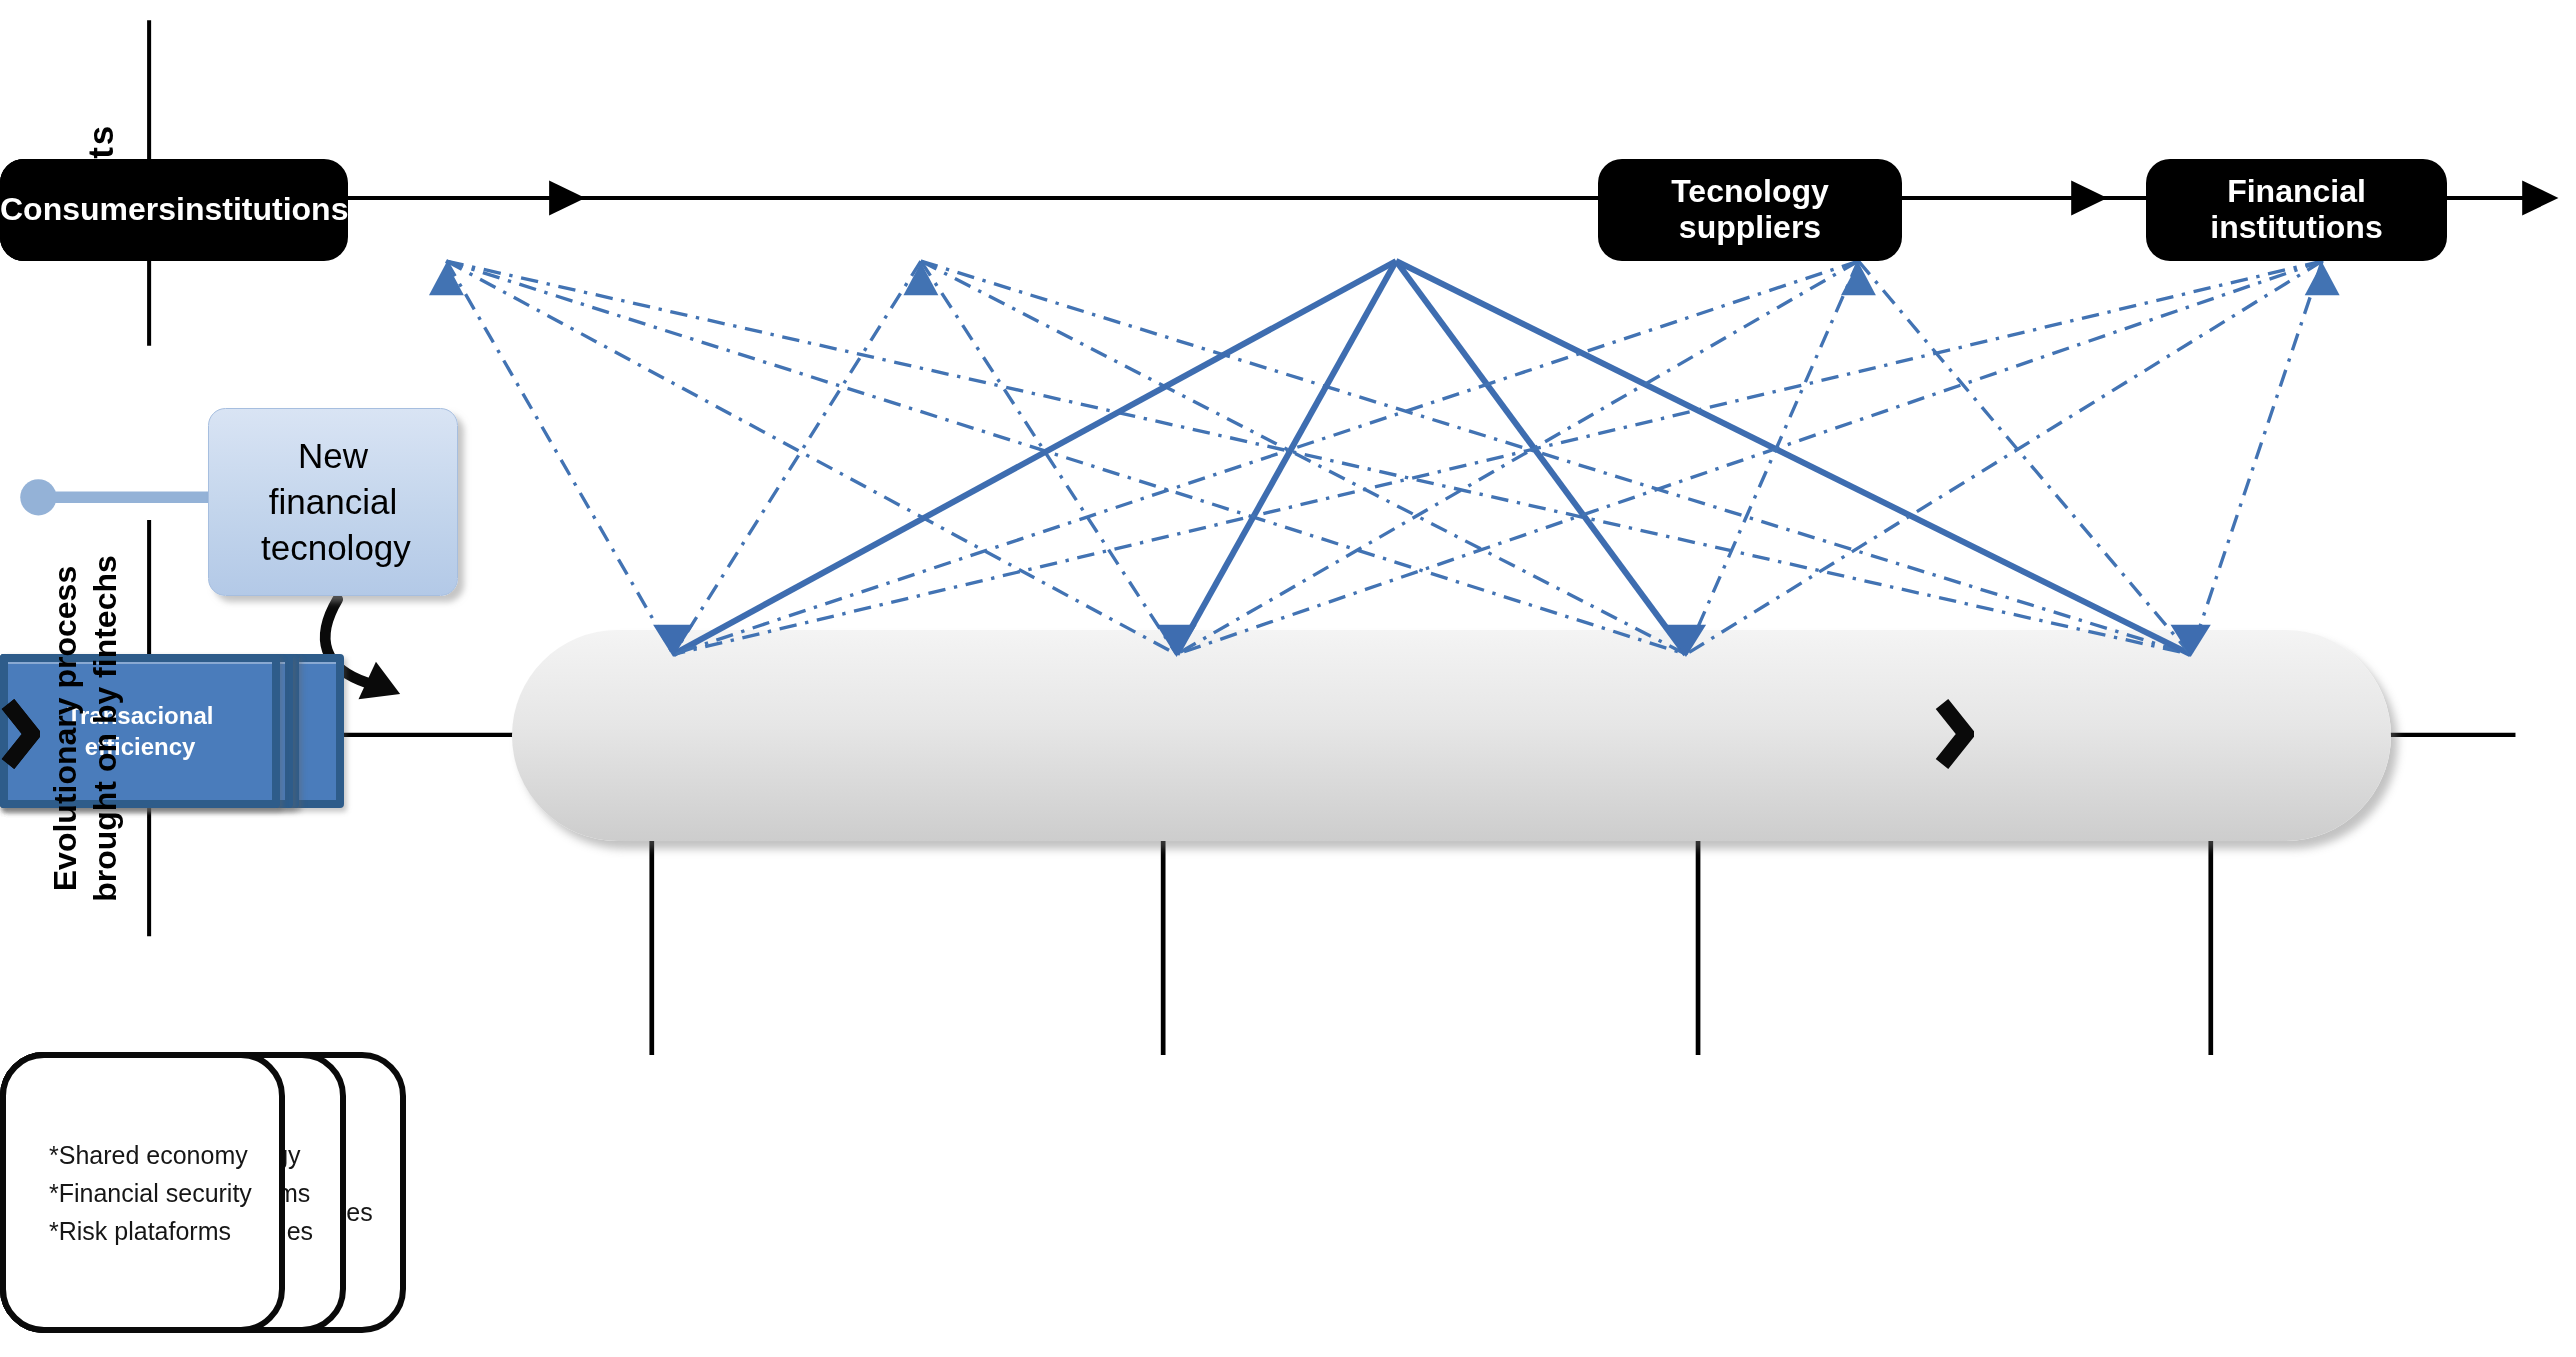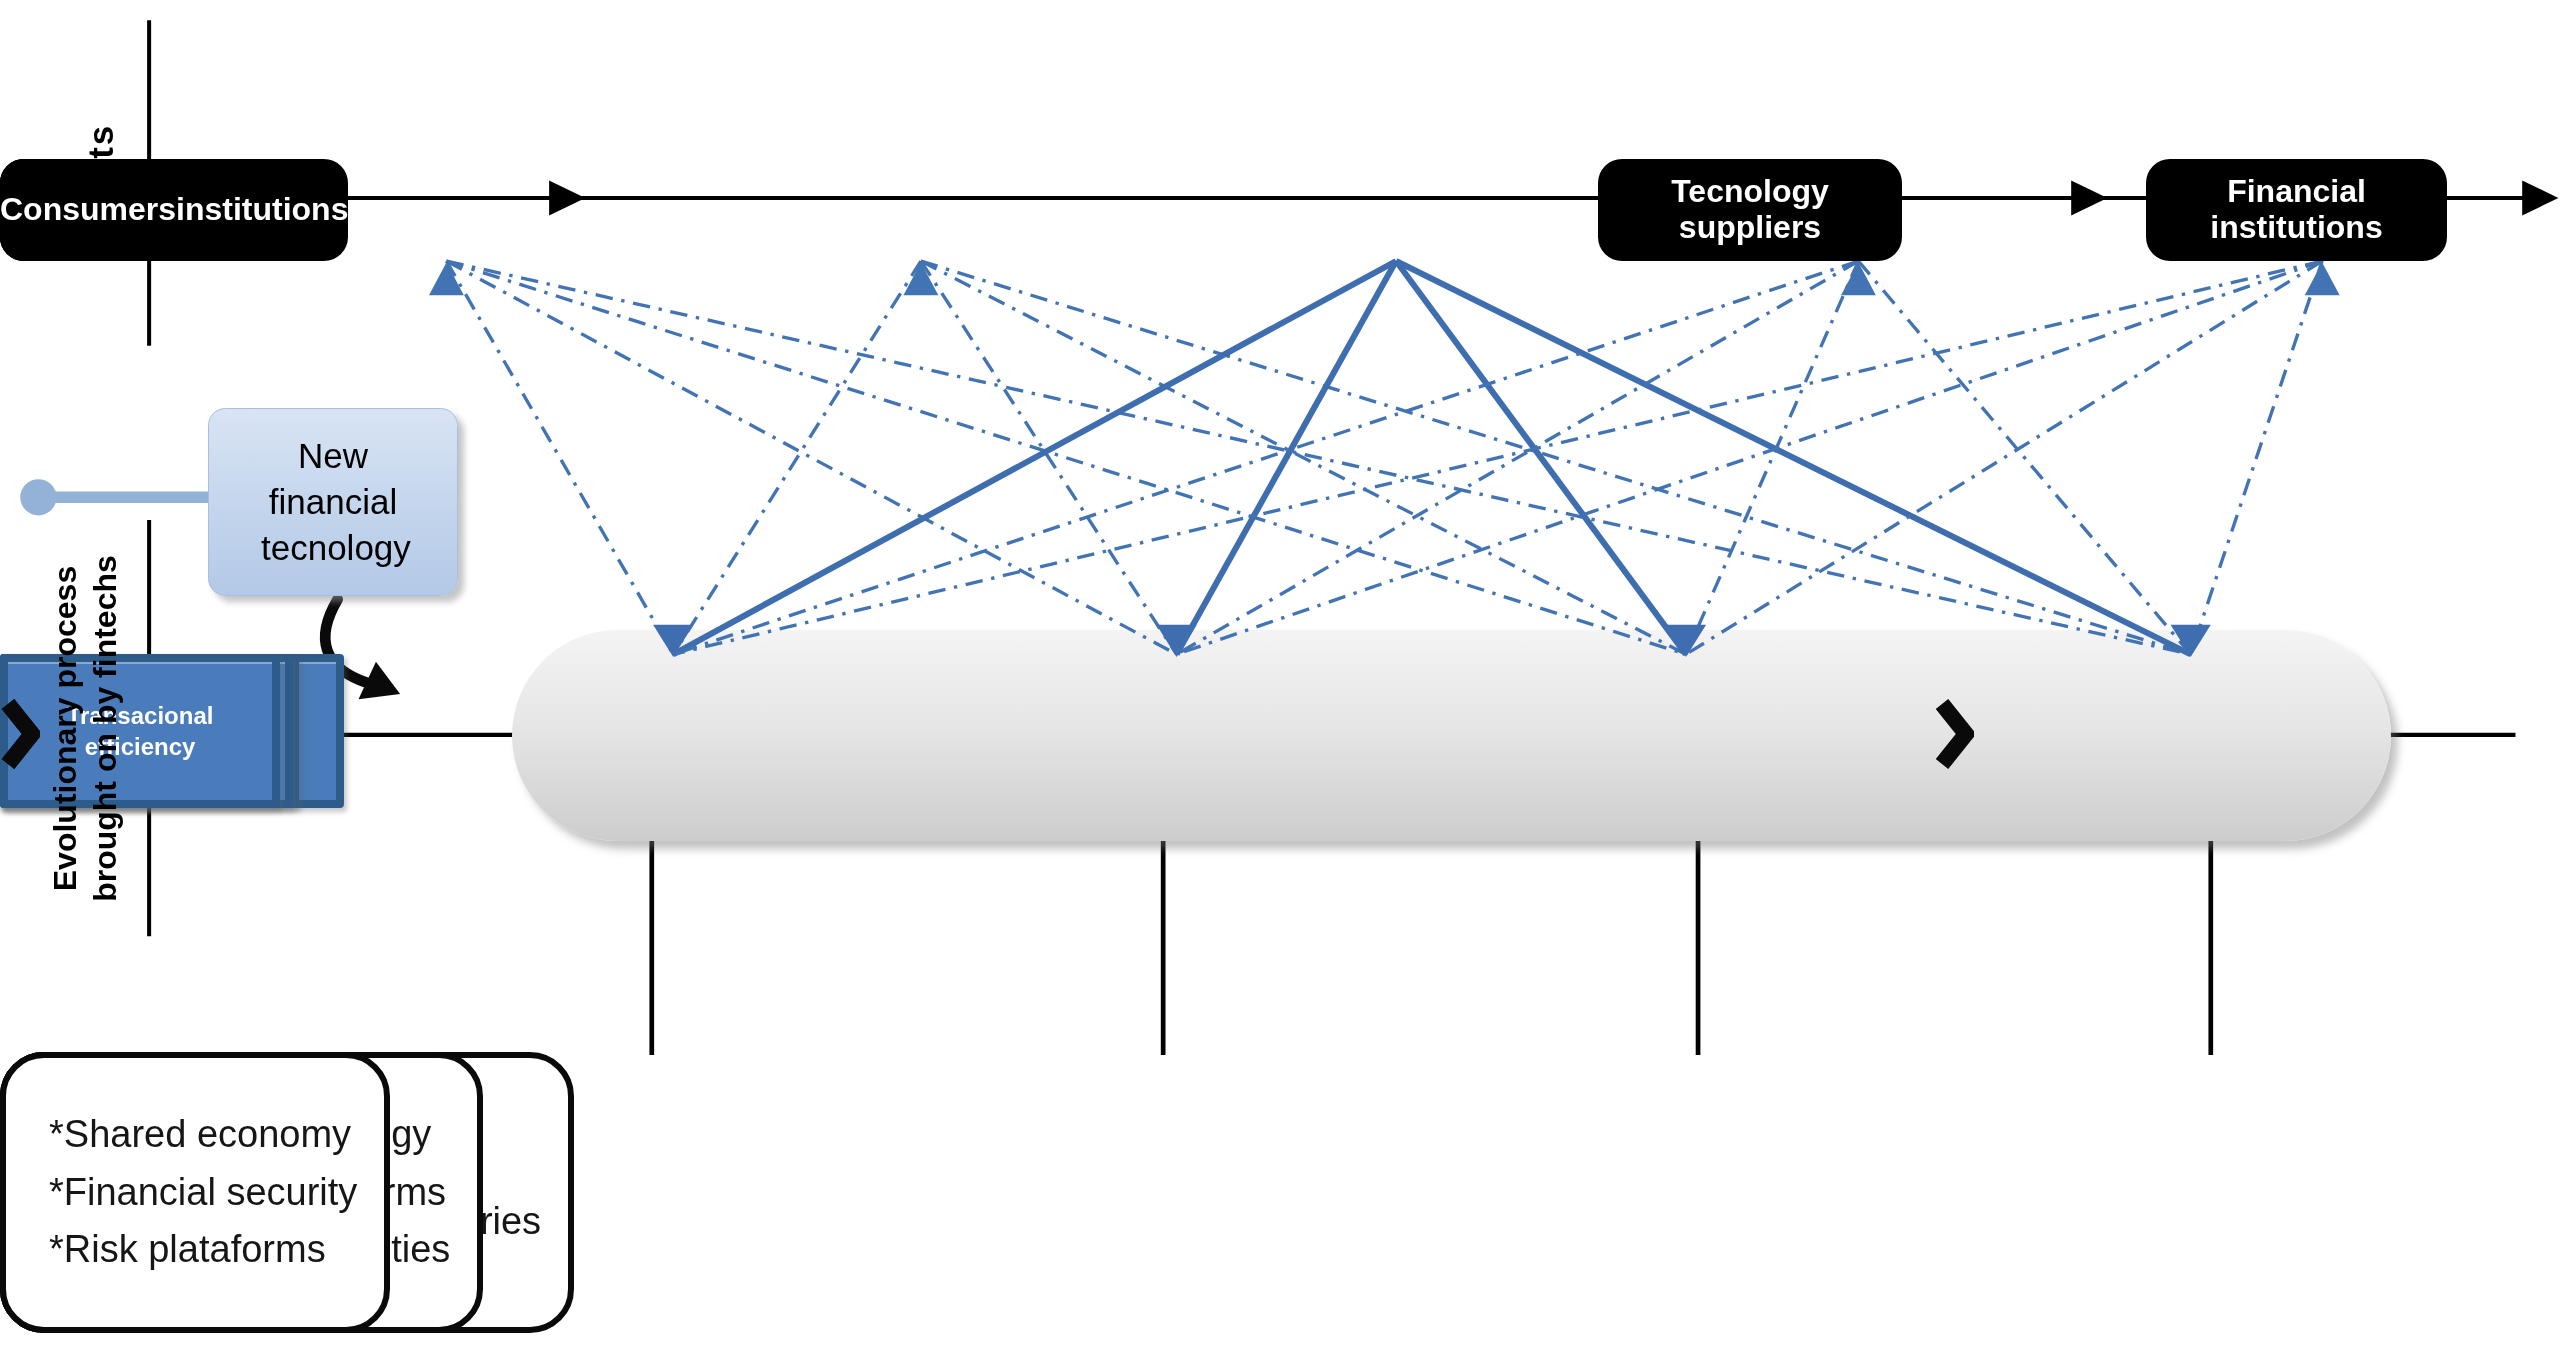--- a/index.html
+++ b/index.html
@@ -54,21 +54,21 @@
   .chevron{position:absolute;top:697px;width:40px;height:74px;z-index:5;}
   .chevron:nth-of-type(1){left:921px;}
   .chevron:nth-of-type(2){left:1408px;}
   .chevron:nth-of-type(3){left:1934px;}
 
   
   .detail-card{position:absolute;top:1052px;height:281px;background:#fff;
     border:6.7px solid #0a0a0a;border-radius:44px;box-sizing:border-box;z-index:5;
     display:flex;align-items:center;}
   .detail-card ul{list-style:none;margin:0;padding:0 27px 0 43px;
-    font-size:38px;color:#161616;line-height:1.52;}
+    font-size:25px;color:#161616;line-height:1.52;}
   .detail-card:nth-of-type(1){left:455px;width:393px;}
   .detail-card:nth-of-type(2){left:938px;width:452px;}
   .detail-card:nth-of-type(3){left:1475px;width:445px;}
   .detail-card:nth-of-type(4){left:2023px;width:377px;}
 </style>
 </head>
 <body>
 
 <div id="canvas">
 

